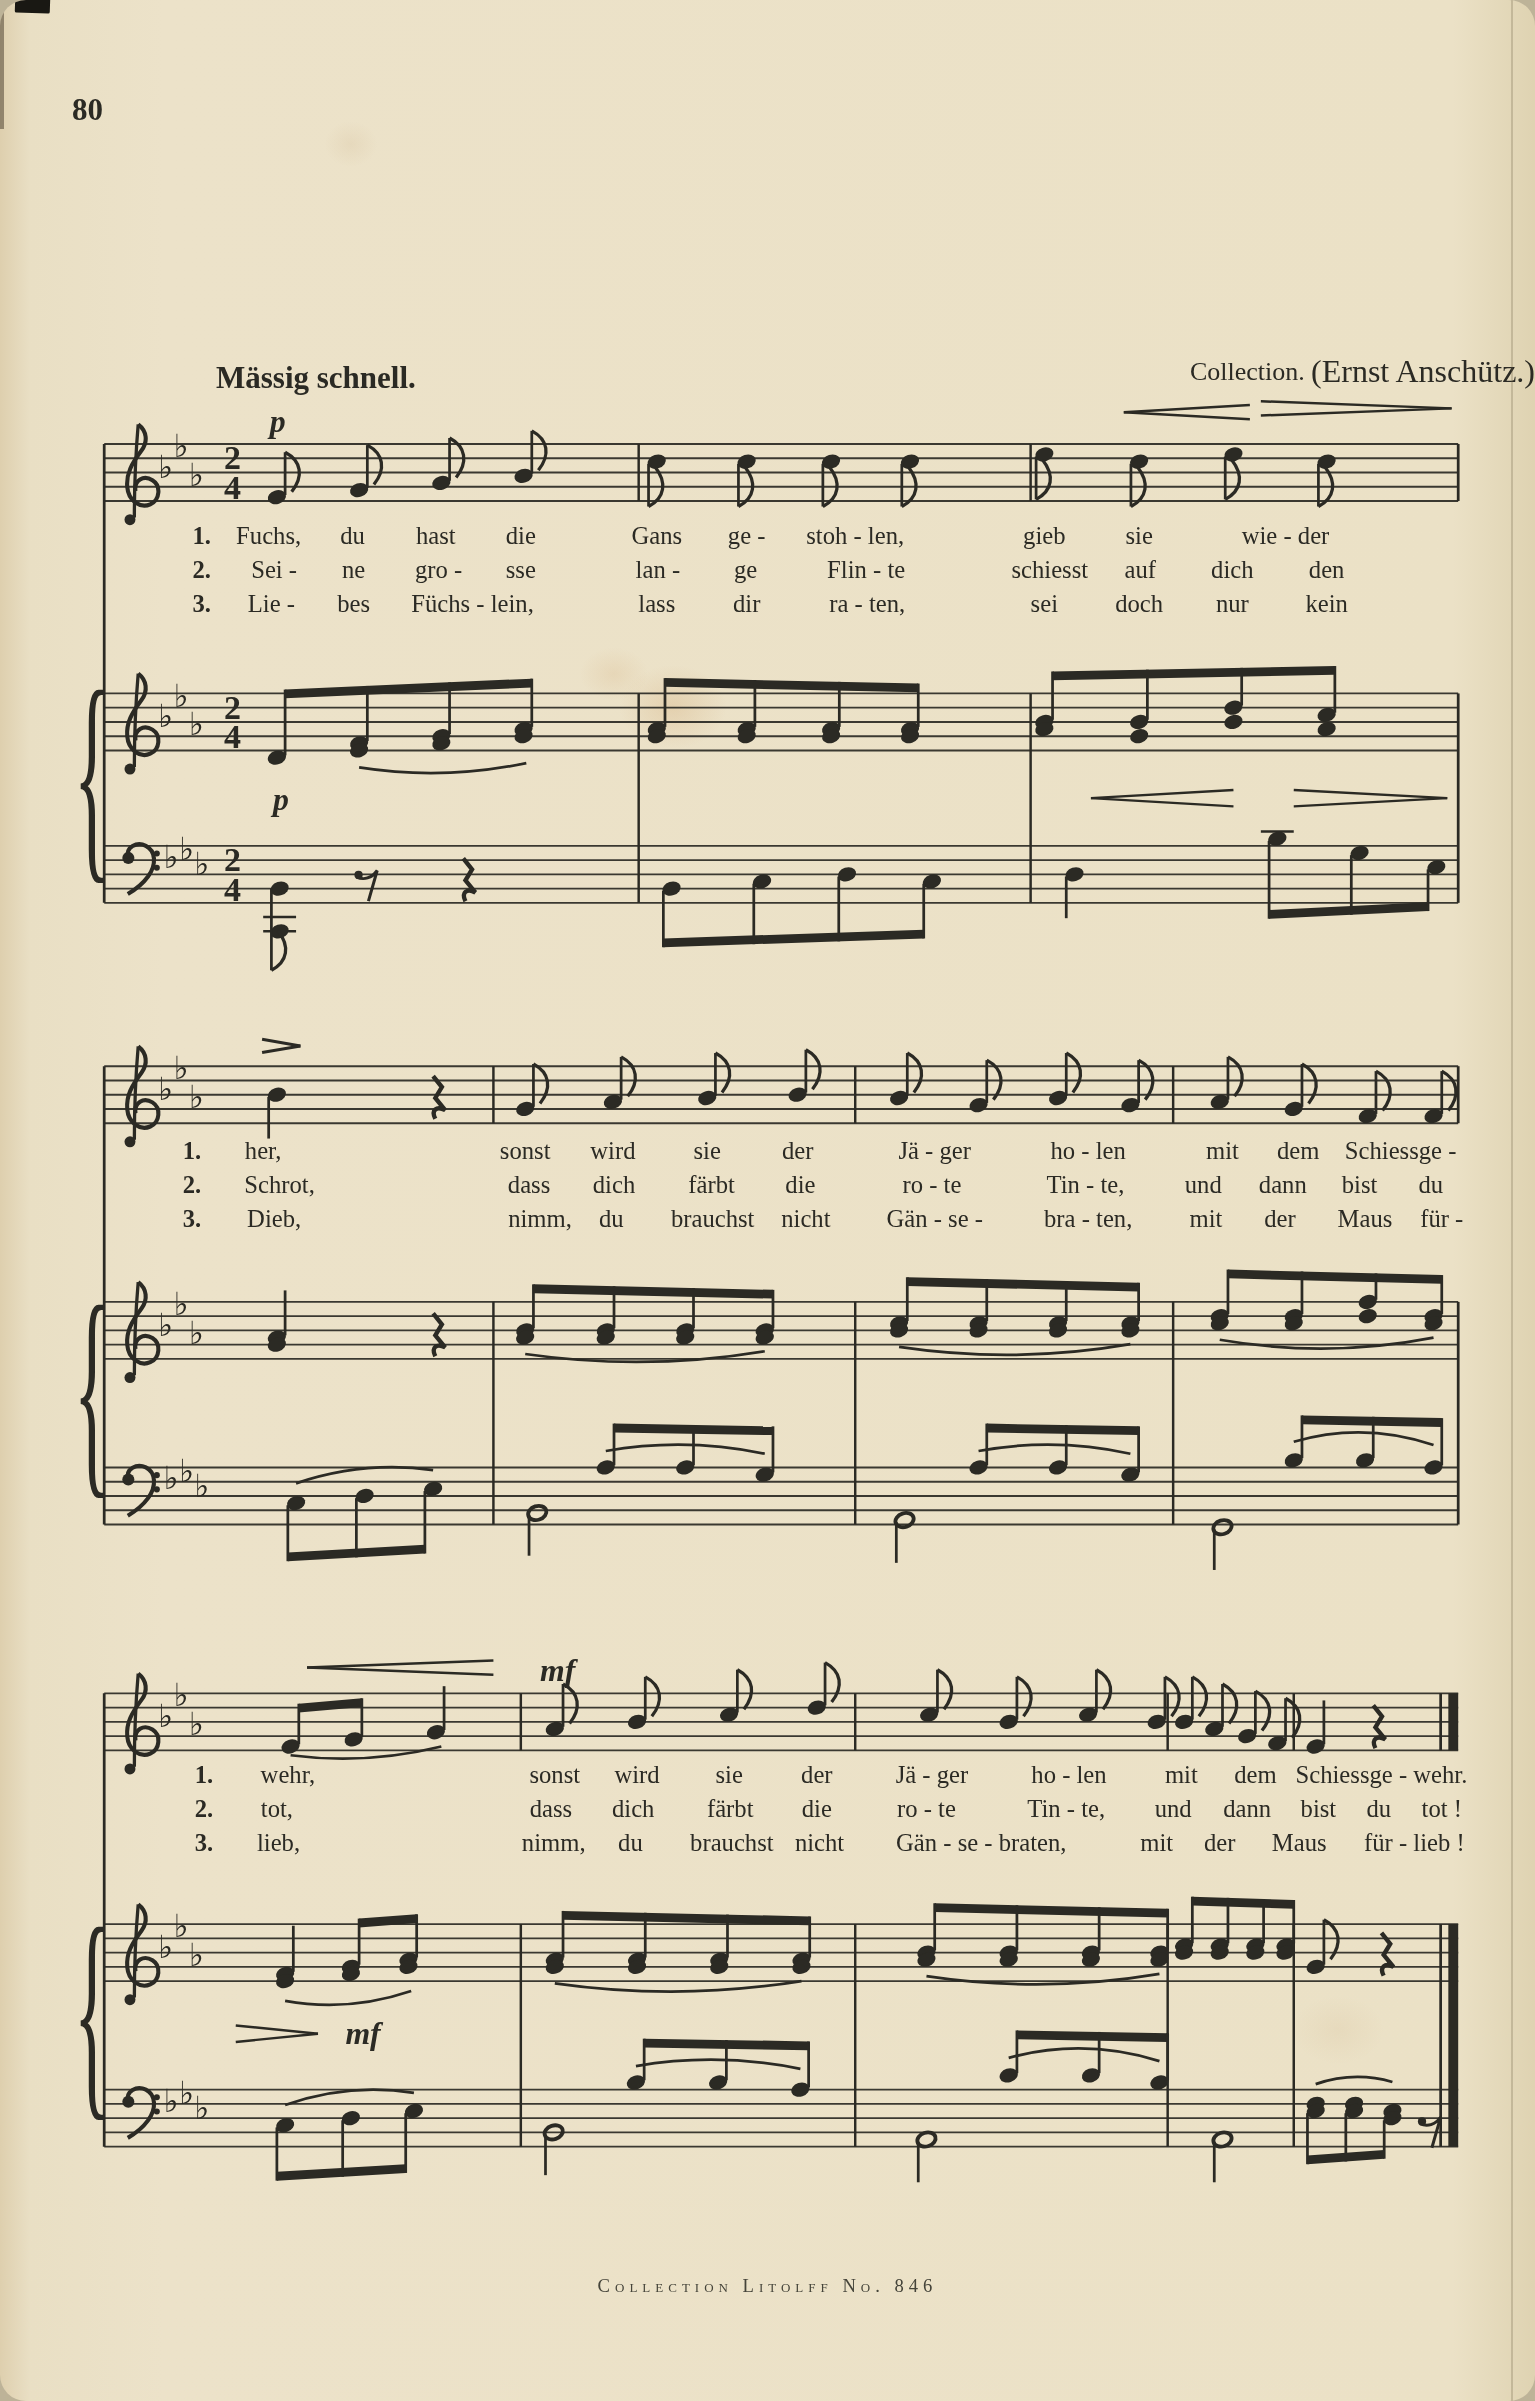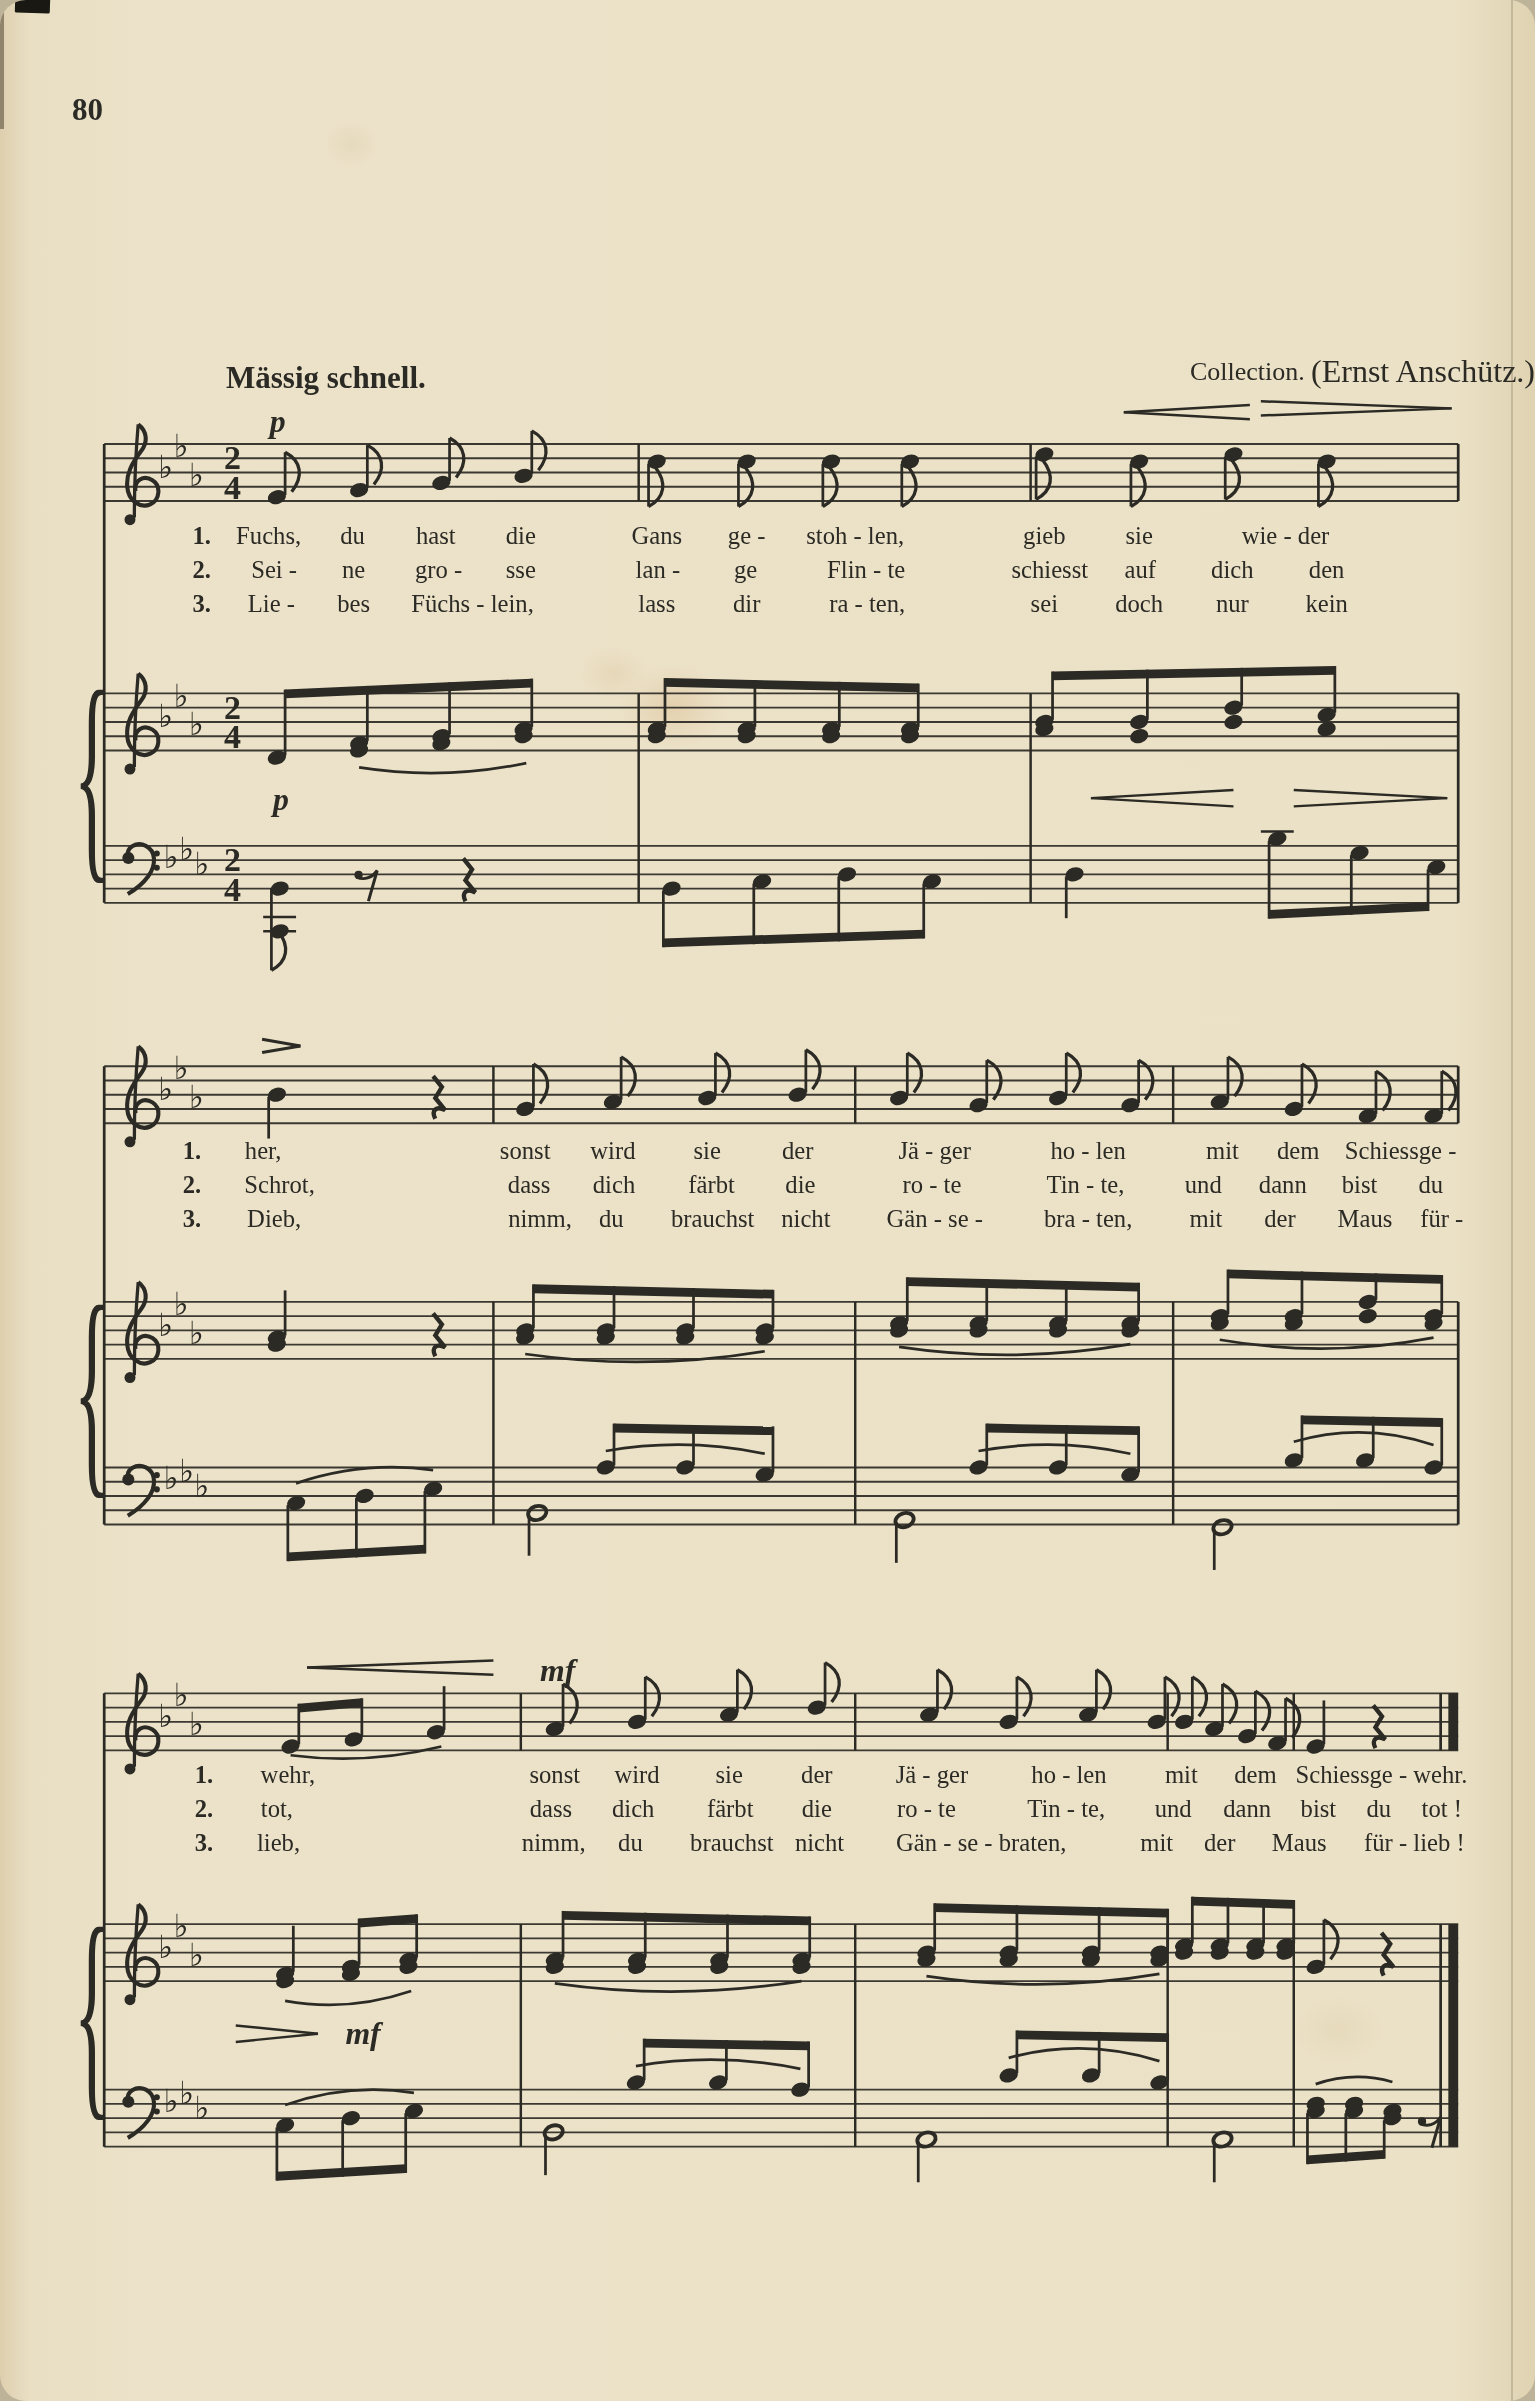--- a/index.html
+++ b/index.html
@@ -16,21 +16,21 @@
   }
   .page::after{content:"";position:absolute;right:22px;top:0;width:2.2px;height:100%;
     background:rgba(105,92,64,.25);}
   .edge-mark-tl{position:absolute;left:15.4px;top:-3.3px;width:35px;height:16.4px;background:#191813;
     transform:rotate(2deg);border-radius:1.6px;}
   .edge-sliver{position:absolute;left:0;top:0;width:3.8px;height:129px;background:rgba(80,70,52,.55);}
   .pagenum{position:absolute;left:72px;top:92px;font-size:31px;font-weight:bold;}
   .title{position:absolute;left:0;top:224px;width:1535px;text-align:center;
     font-size:53px;font-weight:bold;letter-spacing:1.6px;}
   .composer{position:absolute;left:0;top:305px;width:1535px;text-align:right;font-size:32px;margin-top:48px;}
-  .tempo{position:absolute;left:226px;top:360px;font-size:31px;font-weight:bold;}
+  .tempo{position:absolute;left:216px;top:360px;font-size:31px;font-weight:bold;}
   .source{position:absolute;left:1190px;top:357px;font-size:26px;}
   .footer{position:absolute;left:0;top:2275px;width:1535px;text-align:center;
     font-size:18.6px;letter-spacing:5px;color:#45443a;font-variant:small-caps;}
   svg text{font-family:"Liberation Serif","DejaVu Serif",serif;}
   .lyr{font-size:45px;fill:#2b2a24;}
   .vnum{font-size:45px;font-weight:bold;fill:#2b2a24;}
   .dyn{font-size:58px;font-style:italic;font-weight:bold;fill:#2b2a24;}
   .tsig{font-size:62px;font-weight:bold;fill:#2b2a24;}
   .flat{font-size:58px;fill:#2b2a24;font-family:"DejaVu Sans",sans-serif;}
   .brace{font-size:140px;fill:#2b2a24;}
@@ -692,14 +692,15 @@
       <text x="1010" y="3377" class="lyr" text-anchor="middle">nimm,</text>
       <text x="1150" y="3377" class="lyr" text-anchor="middle">du</text>
       <text x="1335" y="3377" class="lyr" text-anchor="middle">brauchst</text>
       <text x="1495" y="3377" class="lyr" text-anchor="middle">nicht</text>
       <text x="1790" y="3377" class="lyr" text-anchor="middle">Gän - se - braten,</text>
       <text x="2110" y="3377" class="lyr" text-anchor="middle">mit</text>
       <text x="2225" y="3377" class="lyr" text-anchor="middle">der</text>
       <text x="2370" y="3377" class="lyr" text-anchor="middle">Maus</text>
       <text x="2580" y="3377" class="lyr" text-anchor="middle">für - lieb !</text>
     </svg>
+  <div class="footer">Collection Litolff No. 846</div>
 </div>
 
 
 </body></html>

